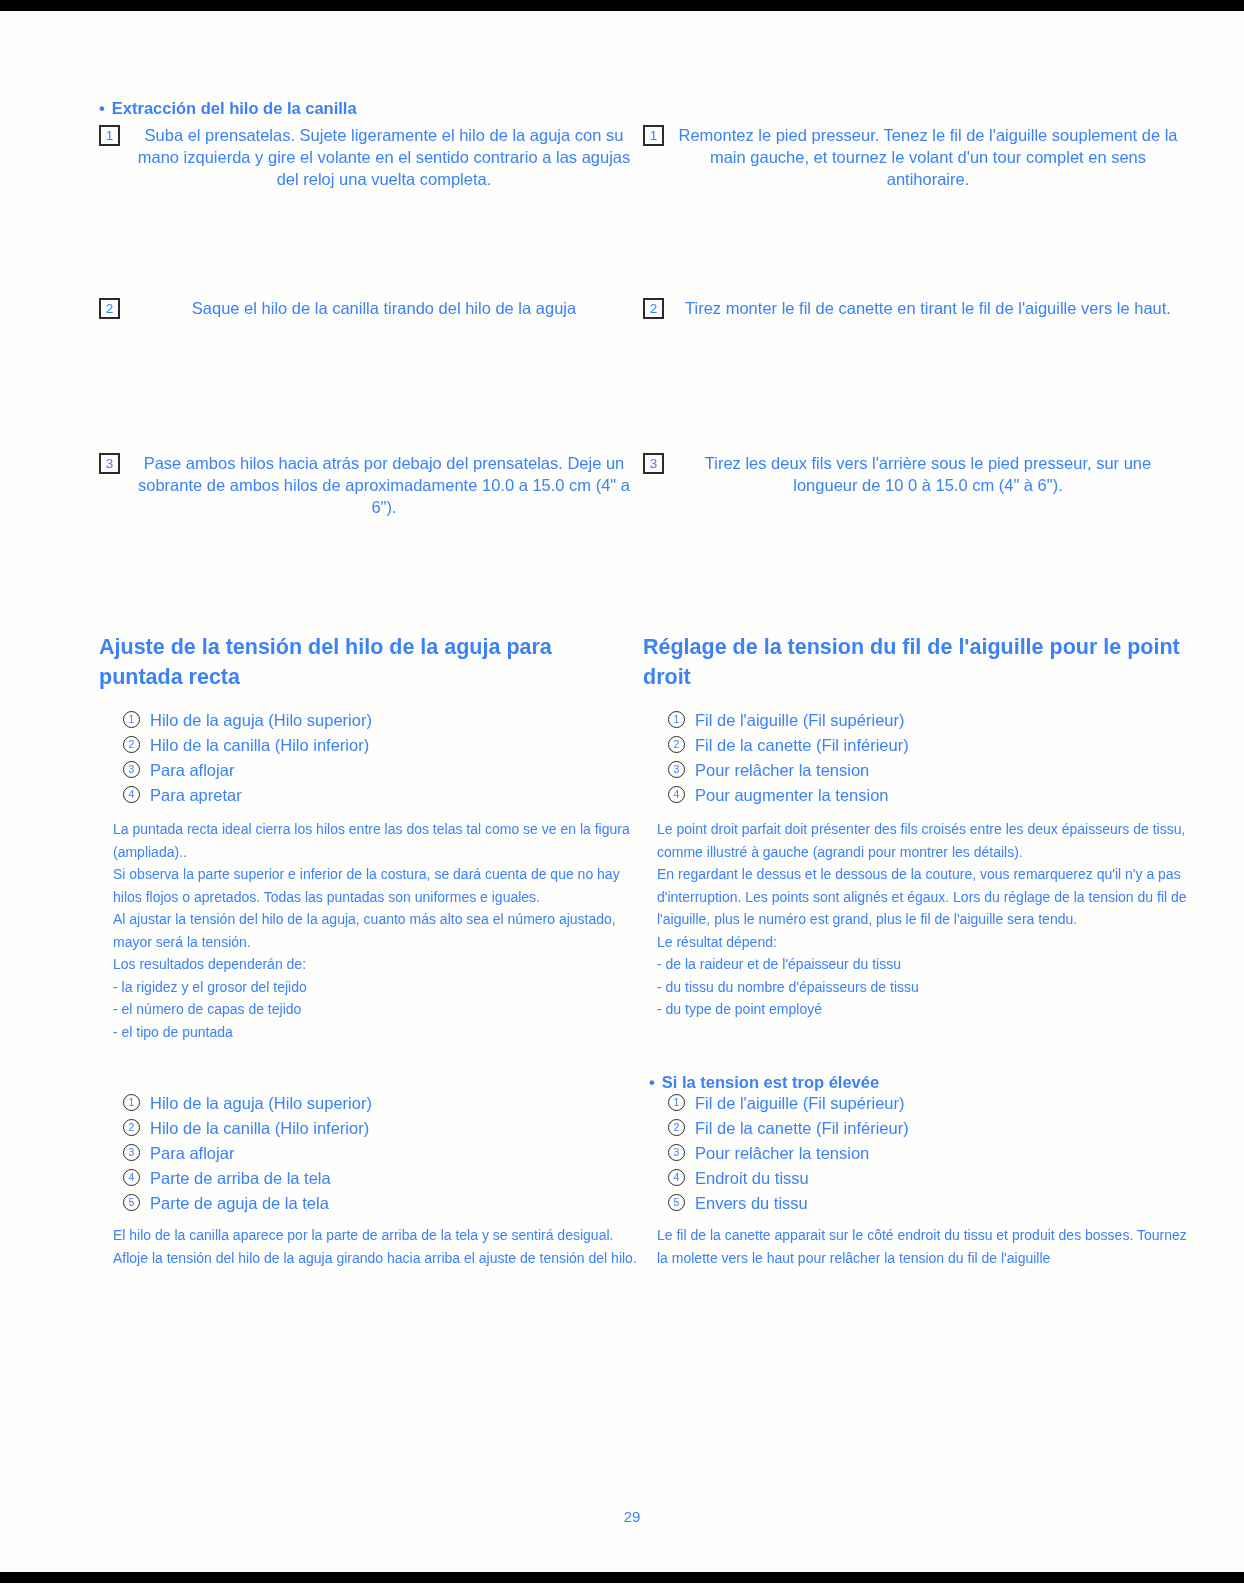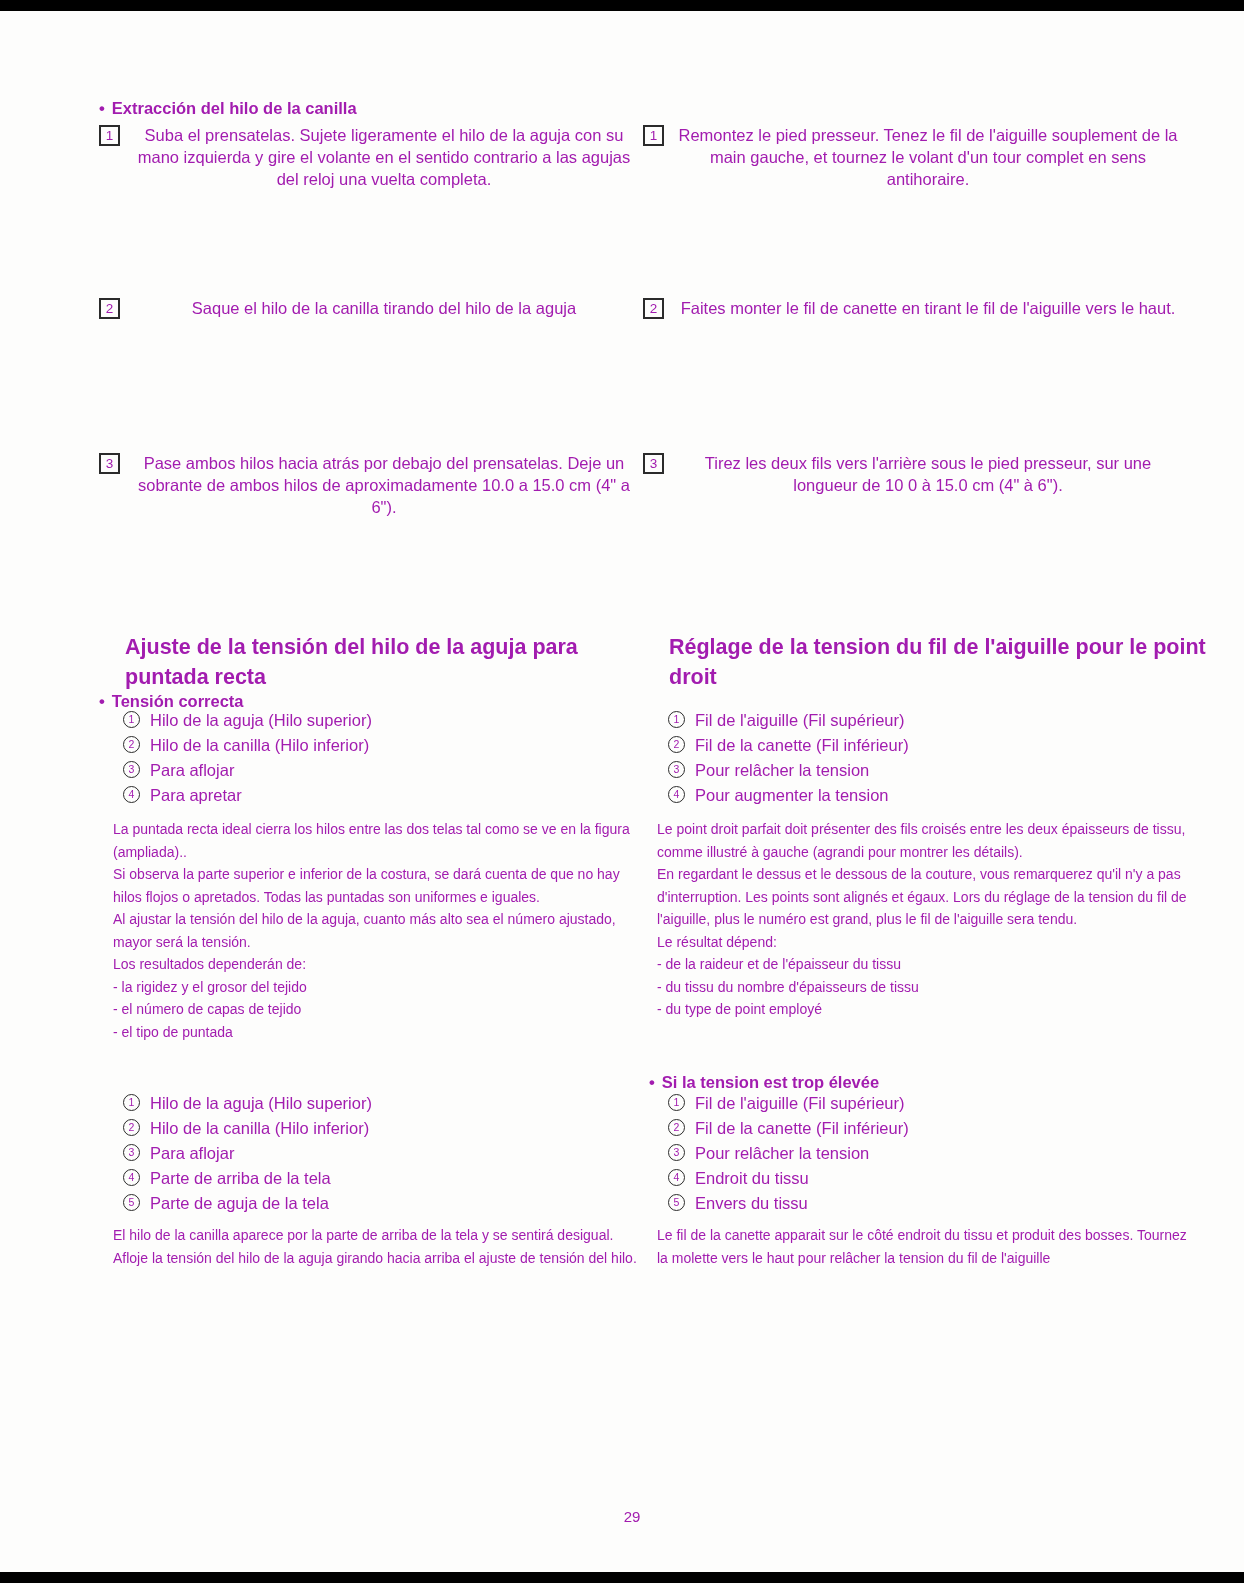--- a/index.html
+++ b/index.html
@@ -1,35 +1,35 @@
 <!DOCTYPE html>
 <html><head>
 <meta charset="utf-8">
 <style>
   * { margin:0; padding:0; box-sizing:border-box; }
   html,body { background:#e8e8e8; }
   body { font-family:"Liberation Sans", sans-serif; }
   .page {
     position:relative; width:1244px; height:1584px;
-    background:#fdfdfc; color:#a21caf; overflow:hidden; margin:0 auto;
+    background:#fdfdfc; color:#3b82f6; overflow:hidden; margin:0 auto;
   }
   .bar { position:absolute; left:0; width:100%; height:11px; background:#000; }
   .bar.top { top:0; }
   .bar.bottom { top:1572px; }
   .abs { position:absolute; }
   .title-row { font-size:16.5px; font-weight:bold; line-height:22px; }
   .bullet { margin-right:7px; }
   .step { display:flex; font-size:16.5px; line-height:22px; }
   .box {
     flex:0 0 auto; width:21px; height:21px; border:2px solid #2b2b2b;
     display:flex; align-items:center; justify-content:center;
     font-size:13.5px; margin-right:9px; margin-top:1px;
   }
   .stext { flex:1;text-align:center; }
-  h2.heading { font-size:21.5px; font-weight:bold; line-height:30px;margin-left:26px; }
+  h2.heading { font-size:21.5px; font-weight:bold; line-height:30px; }
   .subhead { font-size:16.5px; font-weight:bold; line-height:22px; }
   .list .li { display:flex; align-items:flex-start; height:25px; font-size:16.5px; line-height:21px; }
   .circ {
     flex:0 0 auto; width:17px; height:17px; border:1.3px solid #2b2b2b; border-radius:50%;
     display:flex; align-items:center; justify-content:center;
     font-size:10.5px; margin-right:10px; margin-top:1px;
   }
   .para { font-size:14px; line-height:22.5px; white-space:pre-line; }
   .pagenum { position:absolute; left:0; top:1508px; width:100%; text-align:center; font-size:15px;padding-left:20px; }
 </style>
@@ -60,33 +60,30 @@
   </div>
 
 
   <div class="abs step" style="left:643px; top:124px; width:540px">
     <span class="box">1</span>
     <span class="stext">Remontez le pied presseur. Tenez le fil de l'aiguille souplement de la main gauche, et tournez le volant d'un tour complet en sens antihoraire.</span>
   </div>
 
   <div class="abs step" style="left:643px; top:297px; width:540px">
     <span class="box">2</span>
-    <span class="stext">Faites monter le fil de canette en tirant le fil de l'aiguille vers le haut.</span>
+    <span class="stext">Tirez monter le fil de canette en tirant le fil de l'aiguille vers le haut.</span>
   </div>
 
   <div class="abs step" style="left:643px; top:452px; width:540px">
     <span class="box">3</span>
     <span class="stext">Tirez les deux fils vers l'arrière sous le pied presseur, sur une longueur de 10 0 à 15.0 cm (4" à 6").</span>
   </div>
 
   <h2 class="abs heading" style="left:99px; top:632px; width:500px">Ajuste de la tensión del hilo de la aguja para puntada recta</h2>
 
-  <div class="abs subhead" style="left:99px; top:690px; width:520px">
-    <span class="bullet">•</span><span>Tensión correcta</span>
-  </div>
 
   <div class="abs list" style="left:123px; top:710px; width:500px">
     <div class="li">
       <span class="circ">1</span>
       <span>Hilo de la aguja (Hilo superior)</span>
     </div>
     <div class="li">
       <span class="circ">2</span>
       <span>Hilo de la canilla (Hilo inferior)</span>
     </div>

